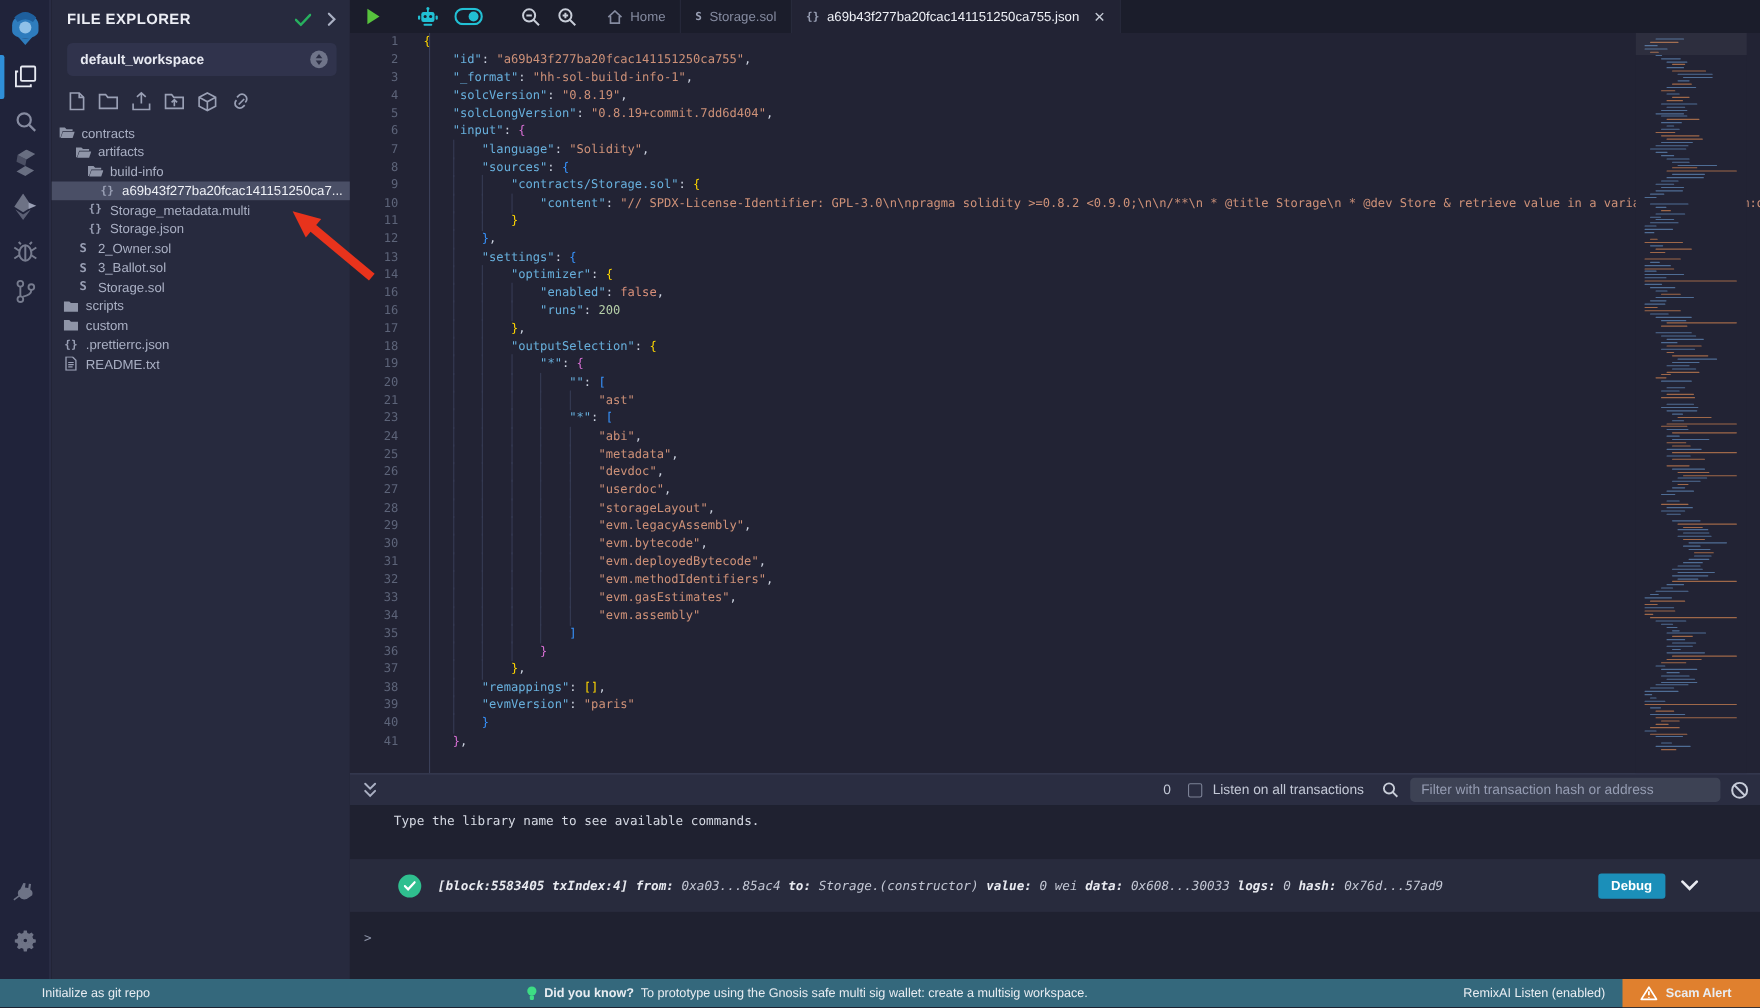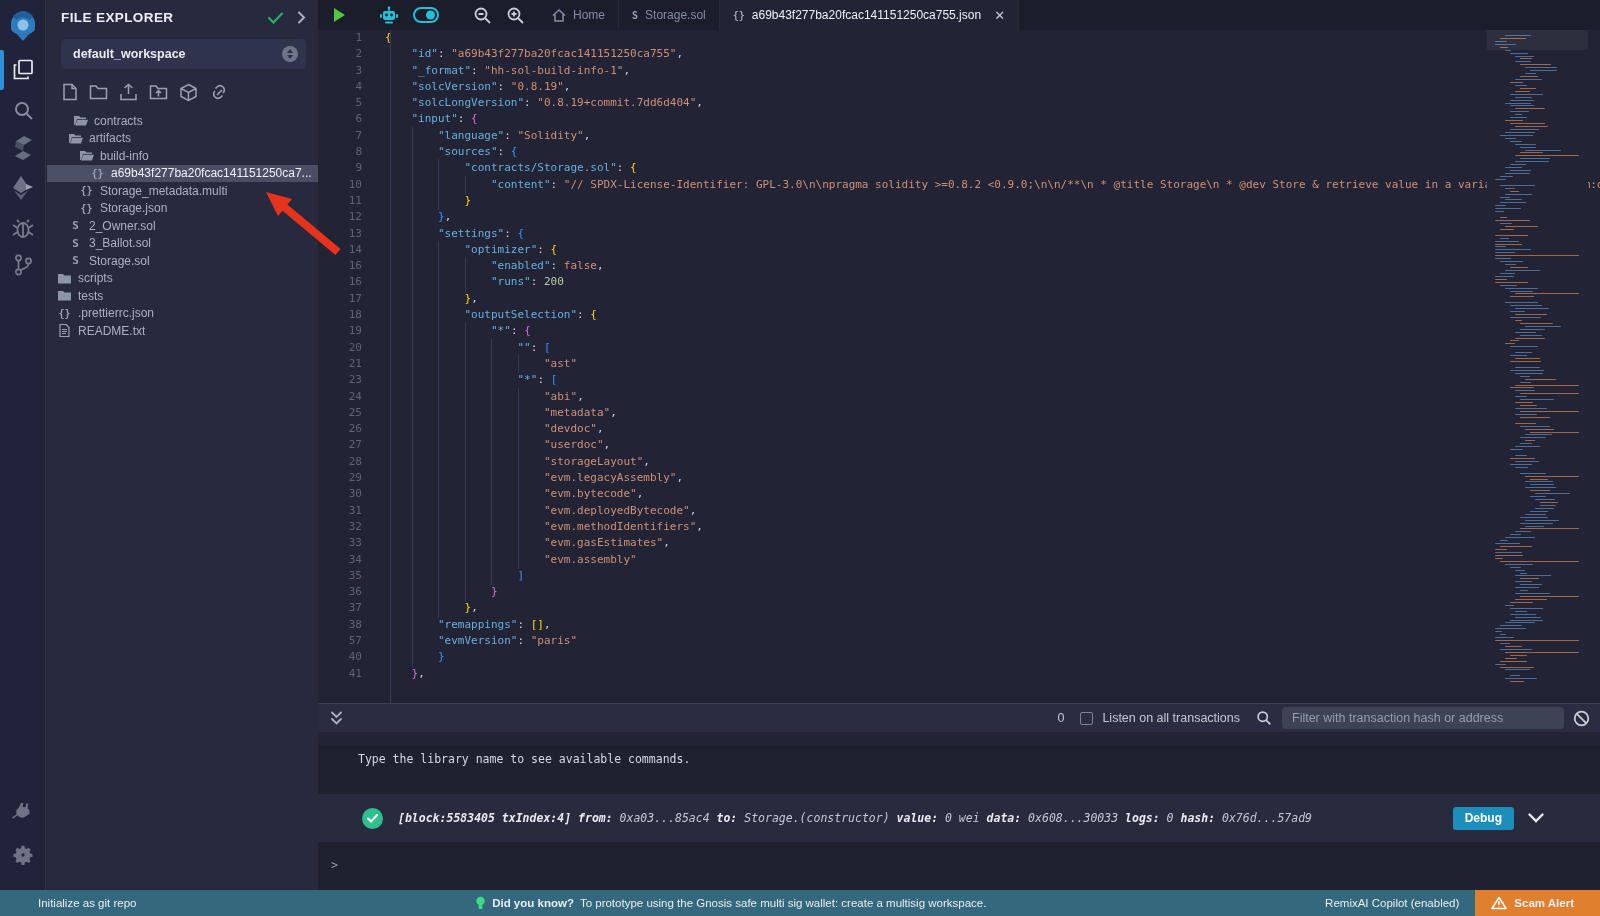--- a/index.html
+++ b/index.html
@@ -72,21 +72,21 @@
   #term-header .spacer { flex:1; }
   .term-count { color:#c3c8d6; margin-right:16px; font-size:12.5px; }
   .chk { width:13px; height:13px; border:1px solid #7c8296; border-radius:2px; margin-right:9px; cursor:pointer; }
   .listen { color:#c3c8d6; font-size:12.5px; margin-right:16px; }
   .term-search { color:#c8cdd8; margin-right:10px; cursor:pointer; display:flex; }
   #filter-input { width:282px; height:22px; background:#3d4254; border:none; border-radius:4px;
     color:#dfe3ee; padding:0 10px; font-size:12.5px; font-family:"Liberation Sans",sans-serif; outline:none; }
   #filter-input::placeholder { color:#959cb2; }
   .block-ico { margin-left:9px; color:#c7ccd9; display:flex; cursor:pointer; }
   #term-body { position:absolute; top:732px; left:0; right:0; bottom:0; background:#1f2130;
-    font-family:"DejaVu Sans Mono",monospace; font-size:11.5px; color:#d5d9e3;margin-top:13px; }
+    font-family:"DejaVu Sans Mono",monospace; font-size:11.5px; color:#d5d9e3; }
   .term-msgs { padding:7px 0 0 40px; line-height:15px; }
   .term-msgs .dim { color:#9aa0ad; }
   #tx-row { position:absolute; top:49px; left:0; right:0; height:48px; background:#282b3d;
     display:flex; align-items:center; padding-left:44px; }
   .tx-check { width:21px; height:21px; border-radius:50%; background:#2fbf8f; color:#fff;
     display:flex; align-items:center; justify-content:center; margin-right:15px; flex:none; }
   #tx-text { color:#c3c7d4; white-space:nowrap; overflow:hidden; flex:1;font-style:italic; }
   #tx-text b { color:#e8eaf0; }
   #debug-btn { background:#1b8fb9; color:#fff; border:none; border-radius:3px; height:23px;
     padding:0 12px; font-size:12px; font-weight:700; font-family:"Liberation Sans",sans-serif;
@@ -205,21 +205,21 @@
           <path d="M9.5 13.5 L9.5 8 M7 10 L9.5 7.5 L12 10"></path>
       </svg>
       <svg width="19" height="19" viewBox="0 0 19 19" fill="none" stroke="currentColor" stroke-width="1.5">
         <path d="M9.5 1.5 L17 5.5 L17 13.5 L9.5 17.5 L2 13.5 L2 5.5 z M2 5.5 L9.5 9.5 L17 5.5 M9.5 9.5 L9.5 17.5"></path>
       </svg>
       <svg width="20" height="18" viewBox="0 0 20 18" fill="none" stroke="currentColor" stroke-width="1.6">
         <path d="M8 12 L13 7 M6 8 a4 4 0 0 0 0 6 a4 4 0 0 0 6 0 l1.5-1.5 M14 10 a4 4 0 0 0 0-6 a4 4 0 0 0-6 0 L6.5 5.5"></path>
       </svg>
     </div>
     <div id="file-tree">
-        <div class="tree-row" style="padding-left: 26px;">
+        <div class="tree-row" style="padding-left: 6px;">
           <span class="tree-ico">
             <svg width="14" height="11" viewBox="0 0 14 11">
               <path d="M0 1 L5 1 L6.5 2.5 L12 2.5 L12 4 L3 4 L1 10 L0 10 z" fill="#8f95a8"></path>
               <path d="M3.2 4.8 L14 4.8 L12 10.5 L1.2 10.5 z" fill="#8f95a8"></path>
             </svg>
           </span>
           <span class="tree-label">contracts</span>
         </div>
         <div class="tree-row" style="padding-left: 21px;">
           <span class="tree-ico">
@@ -282,21 +282,21 @@
             </svg>
           </span>
           <span class="tree-label">scripts</span>
         </div>
         <div class="tree-row" style="padding-left: 10px;">
           <span class="tree-ico">
             <svg width="13" height="11" viewBox="0 0 13 11">
               <path d="M0 1 L5 1 L6.5 2.5 L13 2.5 L13 10.5 L0 10.5 z" fill="#8f95a8"></path>
             </svg>
           </span>
-          <span class="tree-label">tests</span>
+          <span class="tree-label">custom</span>
         </div>
         <div class="tree-row" style="padding-left: 10px;">
           <span class="tree-ico">
             <span class="glyph">{}</span>
           </span>
           <span class="tree-label">.prettierrc.json</span>
         </div>
         <div class="tree-row" style="padding-left: 10px;">
           <span class="tree-ico">
             <svg width="11" height="13" viewBox="0 0 11 13">
@@ -403,21 +403,21 @@
           <div class="cl"><span class="ln">29</span><span class="lc"><span class="ind">    </span><span class="ind g">    </span><span class="ind g">    </span><span class="ind g">    </span><span class="ind g">    </span><span class="ind g">    </span><span class="tk-s">"evm.legacyAssembly"</span><span class="tk-p">,</span></span></div>
           <div class="cl"><span class="ln">30</span><span class="lc"><span class="ind">    </span><span class="ind g">    </span><span class="ind g">    </span><span class="ind g">    </span><span class="ind g">    </span><span class="ind g">    </span><span class="tk-s">"evm.bytecode"</span><span class="tk-p">,</span></span></div>
           <div class="cl"><span class="ln">31</span><span class="lc"><span class="ind">    </span><span class="ind g">    </span><span class="ind g">    </span><span class="ind g">    </span><span class="ind g">    </span><span class="ind g">    </span><span class="tk-s">"evm.deployedBytecode"</span><span class="tk-p">,</span></span></div>
           <div class="cl"><span class="ln">32</span><span class="lc"><span class="ind">    </span><span class="ind g">    </span><span class="ind g">    </span><span class="ind g">    </span><span class="ind g">    </span><span class="ind g">    </span><span class="tk-s">"evm.methodIdentifiers"</span><span class="tk-p">,</span></span></div>
           <div class="cl"><span class="ln">33</span><span class="lc"><span class="ind">    </span><span class="ind g">    </span><span class="ind g">    </span><span class="ind g">    </span><span class="ind g">    </span><span class="ind g">    </span><span class="tk-s">"evm.gasEstimates"</span><span class="tk-p">,</span></span></div>
           <div class="cl"><span class="ln">34</span><span class="lc"><span class="ind">    </span><span class="ind g">    </span><span class="ind g">    </span><span class="ind g">    </span><span class="ind g">    </span><span class="ind g">    </span><span class="tk-s">"evm.assembly"</span></span></div>
           <div class="cl"><span class="ln">35</span><span class="lc"><span class="ind">    </span><span class="ind g">    </span><span class="ind g">    </span><span class="ind g">    </span><span class="ind g">    </span><span class="tk-b3">]</span></span></div>
           <div class="cl"><span class="ln">36</span><span class="lc"><span class="ind">    </span><span class="ind g">    </span><span class="ind g">    </span><span class="ind g">    </span><span class="tk-b2">}</span></span></div>
           <div class="cl"><span class="ln">37</span><span class="lc"><span class="ind">    </span><span class="ind g">    </span><span class="ind g">    </span><span class="tk-b1">}</span><span class="tk-p">,</span></span></div>
           <div class="cl"><span class="ln">38</span><span class="lc"><span class="ind">    </span><span class="ind g">    </span><span class="tk-k">"remappings"</span><span class="tk-p">: </span><span class="tk-b1">[]</span><span class="tk-p">,</span></span></div>
-          <div class="cl"><span class="ln">57</span><span class="lc"><span class="ind">    </span><span class="ind g">    </span><span class="tk-k">"evmVersion"</span><span class="tk-p">: </span><span class="tk-s">"paris"</span></span></div>
+          <div class="cl"><span class="ln">39</span><span class="lc"><span class="ind">    </span><span class="ind g">    </span><span class="tk-k">"evmVersion"</span><span class="tk-p">: </span><span class="tk-s">"paris"</span></span></div>
           <div class="cl"><span class="ln">40</span><span class="lc"><span class="ind">    </span><span class="ind g">    </span><span class="tk-b3">}</span></span></div>
           <div class="cl"><span class="ln">41</span><span class="lc"><span class="ind">    </span><span class="tk-b2">}</span><span class="tk-p">,</span></span></div>
         </div>
       <div id="minimap">
           <div class="vp"></div>
           <div class="mm-row" style="width: 0px;"></div>
           <div class="mm-row" style="margin-left: 18px; width: 26.3527px; background: rgba(91, 127, 174, 0.8);"></div>
           <div class="mm-row" style="margin-left: 13px; width: 25.9563px; background: rgba(181, 116, 77, 0.85);"></div>
           <div class="mm-row" style="margin-left: 8px; width: 11.5734px; background: rgba(91, 127, 174, 0.8);"></div>
           <div class="mm-row" style="margin-left: 8px; width: 20.5109px; background: rgba(91, 127, 174, 0.8);"></div>
@@ -690,21 +690,21 @@
     <span class="left">Initialize as git repo</span>
     <span class="center">
       <svg width="11" height="15" viewBox="0 0 11 15">
         <circle cx="5.5" cy="5" r="4.2" fill="#3ddc84"></circle>
           <rect x="3.6" y="9" width="3.8" height="4" rx="1" fill="#3ddc84"></rect>
       </svg>
       <b>Did you know?</b>
       <span>To prototype using the Gnosis safe multi sig wallet: create a multisig workspace.</span>
     </span>
     <span class="right">
-      <span class="copilot">RemixAI Copilot (enabled)</span>
+      <span class="copilot">RemixAI Listen (enabled)</span>
       <span id="scam">
         <svg width="16" height="14" viewBox="0 0 16 14">
           <path d="M8 1.5 L15 12.5 L1 12.5 z" fill="none" stroke="#fff" stroke-width="1.6" stroke-linejoin="round"></path>
           <path d="M8 5.2 L8 8.8 M8 10.4 L8 11" stroke="#fff" stroke-width="1.6"></path>
         </svg>
         <span>Scam Alert</span>
       </span>
     </span>
   </div>
 

